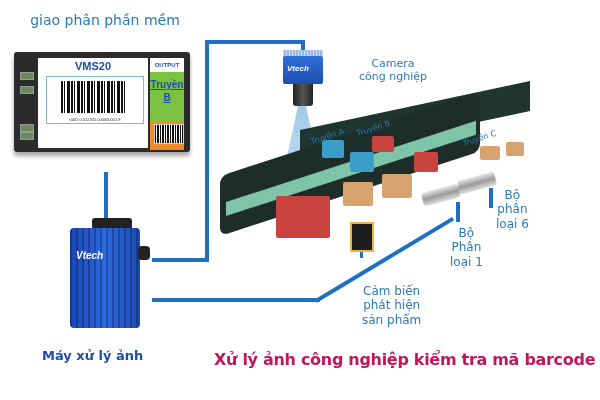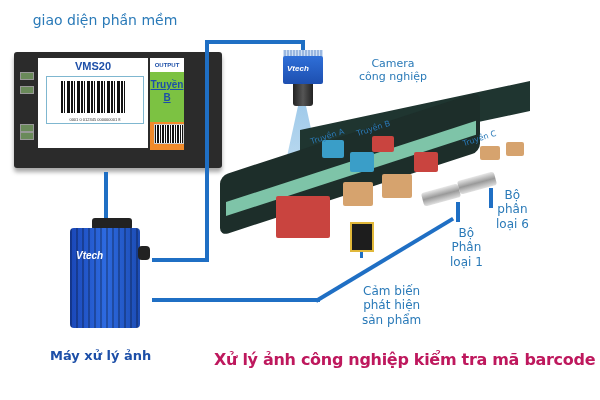--- a/index.html
+++ b/index.html
@@ -1,21 +1,21 @@
 <!DOCTYPE html>
 <html><head>
 <meta charset="utf-8">
 <style>
   html, body { margin:0; padding:0; background:#ffffff; }
   body { width:600px; height:400px; position:relative; overflow:hidden; font-family:"Liberation Sans", sans-serif; }
   .abs { position:absolute; }
   .lbl-blue { color:#2a7ab8; font-family:"DejaVu Sans", sans-serif; text-align:center; line-height:1.2; }
   .wire { position:absolute; background:#1f6fc4; }
   
-  .lcd { left:14px; top:52px; width:176px; height:116px; background:#2b2b2b; border-radius:3px; box-shadow:0 4px 4px rgba(0,0,0,0.35);padding-left:32px; }
+  .lcd { left:14px; top:52px; width:176px; height:100px; background:#2b2b2b; border-radius:3px; box-shadow:0 4px 4px rgba(0,0,0,0.35); }
   .lcd-screen { position:absolute; left:24px; top:6px; width:110px; height:90px; background:#ffffff; }
   .lcd-title { position:absolute; left:0; right:0; top:2px; text-align:center; font-weight:bold; font-size:11px; color:#1d4fa8; }
   .barcode-box { position:absolute; left:8px; top:18px; width:96px; height:46px; border:1px solid #7fb7d0; background:#fff; }
   .bars { position:absolute; left:14px; top:4px; width:66px; height:32px;
     background: repeating-linear-gradient(90deg,#111 0 2px,#fff 2px 3px,#111 3px 4px,#fff 4px 6px,#111 6px 9px,#fff 9px 10px); }
   .bar-num { position:absolute; left:0; right:0; bottom:1px; font-size:4px; text-align:center; color:#333; }
   .result { position:absolute; left:0; right:0; top:70px; text-align:center; font-weight:bold; font-size:9px; color:#1d4fa8; }
   .out { position:absolute; left:136px; top:6px; width:34px; height:92px; background:#f08a2a; }
   .out-head { position:absolute; left:0; right:0; top:0; height:14px; background:#fff; font-size:6px; font-weight:bold; color:#1d4fa8; text-align:center; line-height:14px; }
   .out-green { position:absolute; left:0; right:0; top:14px; height:50px; background:#7cc242; text-align:center; color:#1d4fa8; font-weight:bold; font-size:10px; line-height:13px; padding-top:6px; box-sizing:border-box;text-decoration:underline; }
@@ -42,21 +42,21 @@
   .box-tan { background:#d6a36e; }
   .sensor { left:350px; top:222px; width:20px; height:26px; background:#1d1d1d; border:2px solid #e1b83a; }
   .piston { position:absolute; width:38px; height:14px; background:linear-gradient(#e8e8e8,#9a9a9a,#e0e0e0); border-radius:3px; transform:rotate(-15deg); }
   .title { left:214px; top:350px; font-weight:bold; font-size:16px; color:#be185d; font-family:"DejaVu Sans", sans-serif; letter-spacing:-0.3px; }
   .tag { position:absolute; font-size:8px; color:#2a7ab8; transform:rotate(-18deg); font-family:"DejaVu Sans", sans-serif; }
 </style>
 </head>
 <body>
 
 <div class="abs lbl-blue" style="left:20px;top:12px;width:170px;font-size:14px;">
-  <div>giao diện phần mềm</div>
+  <div>giao phân phần mềm</div>
 </div>
 
 <div class="abs lcd">
   <div class="side-btn" style="top:20px"></div>
   <div class="side-btn" style="top:34px"></div>
   <div class="side-btn" style="top:72px"></div>
   <div class="side-btn" style="top:80px"></div>
   <div class="lcd-screen">
     <div class="lcd-title">VMS20</div>
     <div class="barcode-box">
@@ -128,15 +128,15 @@
 <div class="abs lbl-blue" style="left:362px;top:276px;font-size:12px;margin-top:8px;">
   <div>Cảm biến</div>
   <div>phát hiện</div>
   <div>sản phẩm</div>
 </div>
 
 <div class="abs proc-top"></div>
 <div class="abs proc"></div>
 <div class="abs proc-knob"></div>
 <div class="abs proc-logo">Vtech</div>
-<div class="abs" style="left:50px;top:348px;font-size:13px;font-weight:bold;color:#1d4fa8;font-family:'DejaVu Sans',sans-serif;">Máy xử lý ảnh</div>
+<div class="abs" style="left:42px;top:348px;font-size:13px;font-weight:bold;color:#1d4fa8;font-family:'DejaVu Sans',sans-serif;">Máy xử lý ảnh</div>
 
 <div class="abs title">Xử lý ảnh công nghiệp kiểm tra mã barcode</div>
 
 </body></html>

